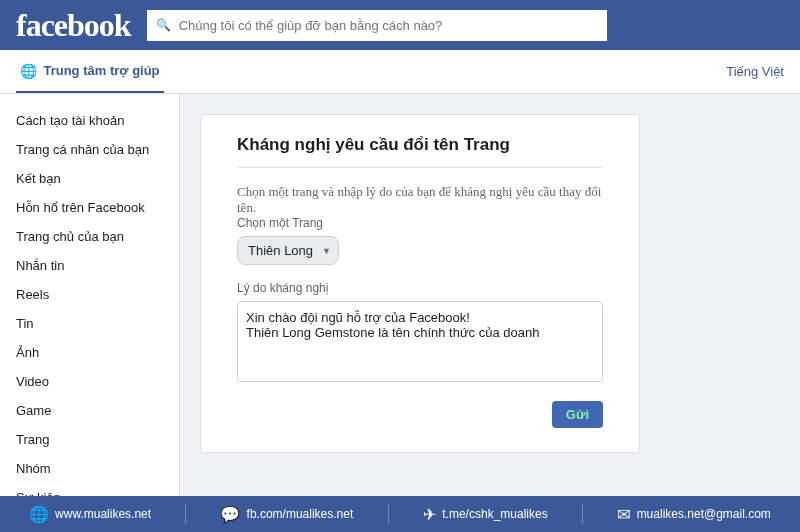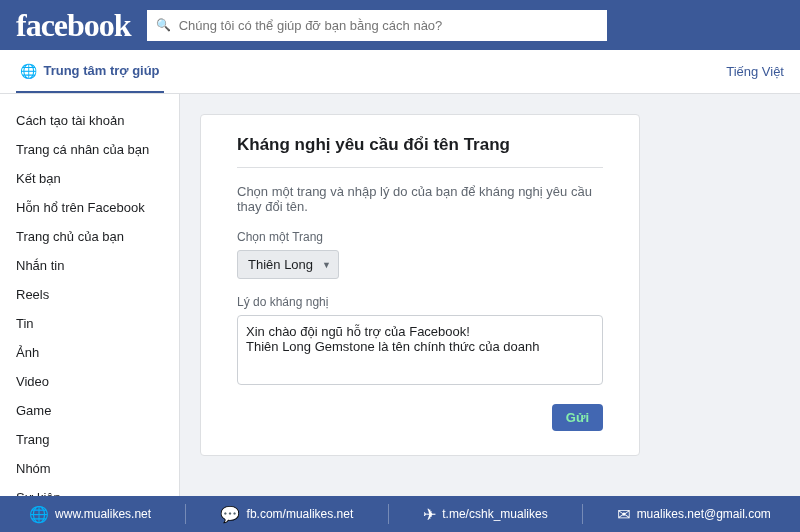--- a/index.html
+++ b/index.html
@@ -117,35 +117,35 @@
       font-size: 17px;
       font-weight: bold;
       color: #1c1e21;
       margin-bottom: 16px;
       padding-bottom: 12px;
       border-bottom: 1px solid #dddfe2;
     }
     .form-description {
       font-size: 13px;
       color: #606770;
-      margin-bottom: 16px;
+      font-family: Liberation Serif, serif;
     }
     .form-label {
       font-size: 12px;
       color: #606770;
       margin-bottom: 6px;
       display: block;
     }
     .form-select-wrap {
       margin-bottom: 16px;
     }
     .form-select {
       background: #e9ebee;
       border: 1px solid #ccd0d5;
-      border-radius: 3px;
+      border-radius: 8px;
       padding: 6px 24px 6px 10px;
       font-size: 13px;
       color: #1c1e21;
       cursor: pointer;
       appearance: none;
       -webkit-appearance: none;
       position: relative;
       display: inline-block;
     }
     .select-wrapper {
@@ -166,21 +166,21 @@
       margin-bottom: 16px;
     }
     .form-textarea-label {
       font-size: 12px;
       color: #606770;
       margin-bottom: 6px;
       display: block;
     }
     .form-textarea {
       width: 100%;
-      height: 70px;
+      height: 81px;
       border: 1px solid #ccd0d5;
       border-radius: 4px;
       padding: 8px;
       font-size: 13px;
       color: #1c1e21;
       resize: none;
       outline: none;
       font-family: Arial, Helvetica, sans-serif;
     }
     .form-actions {

